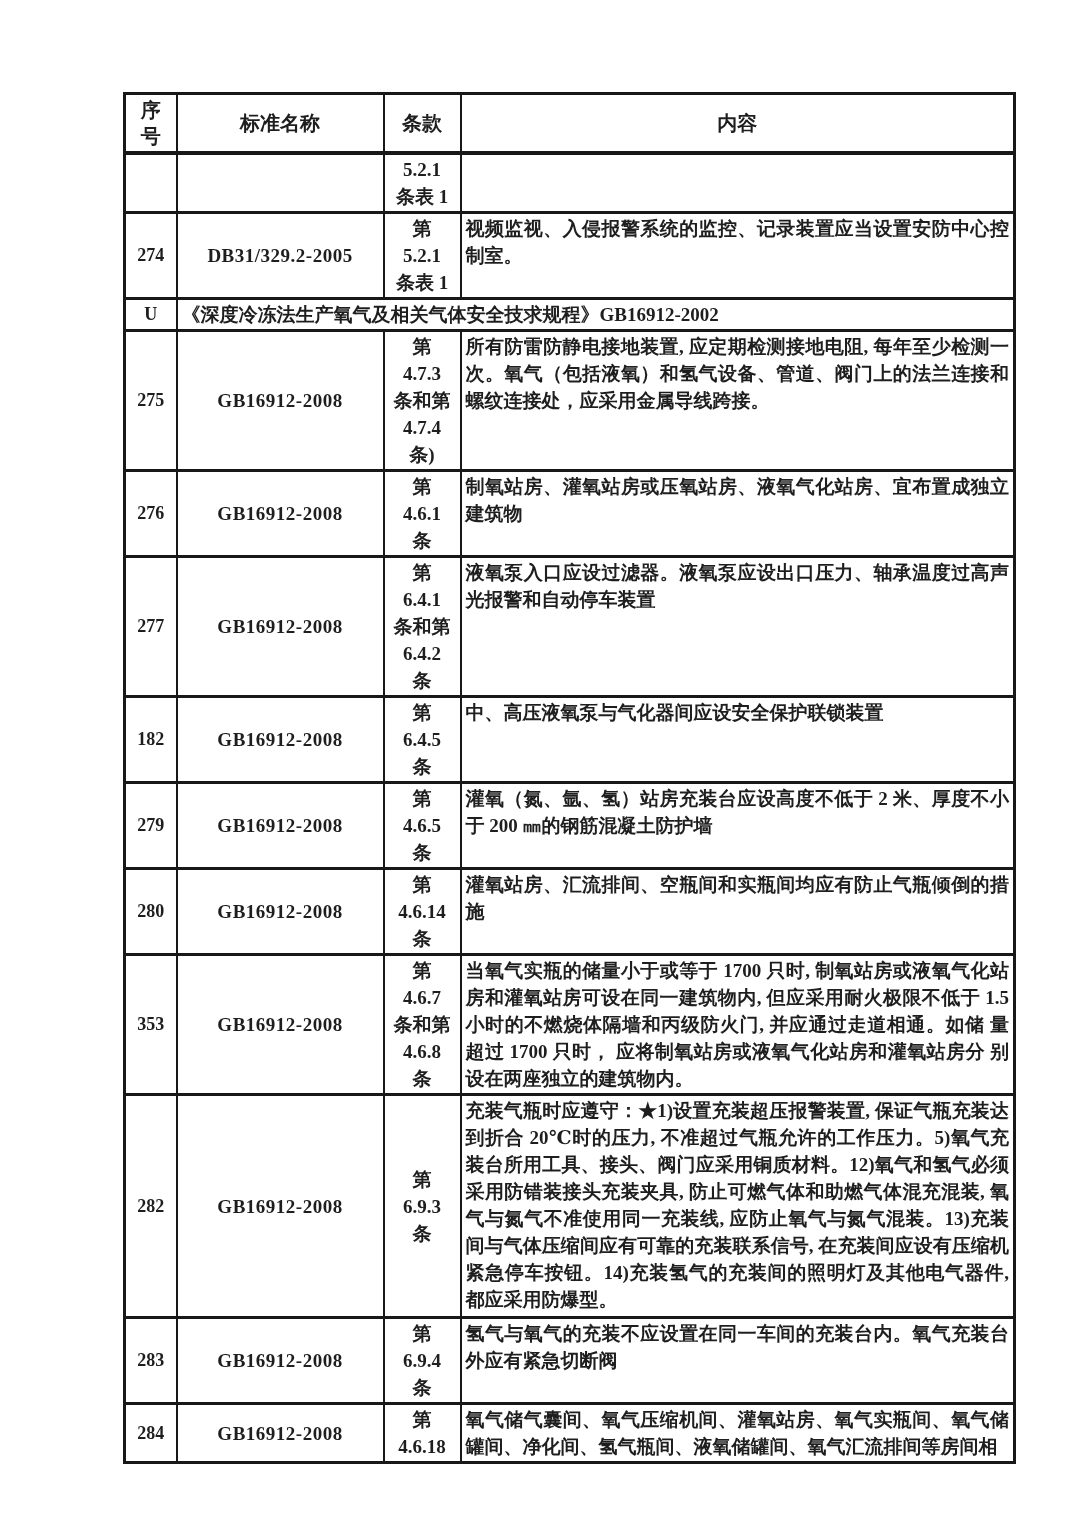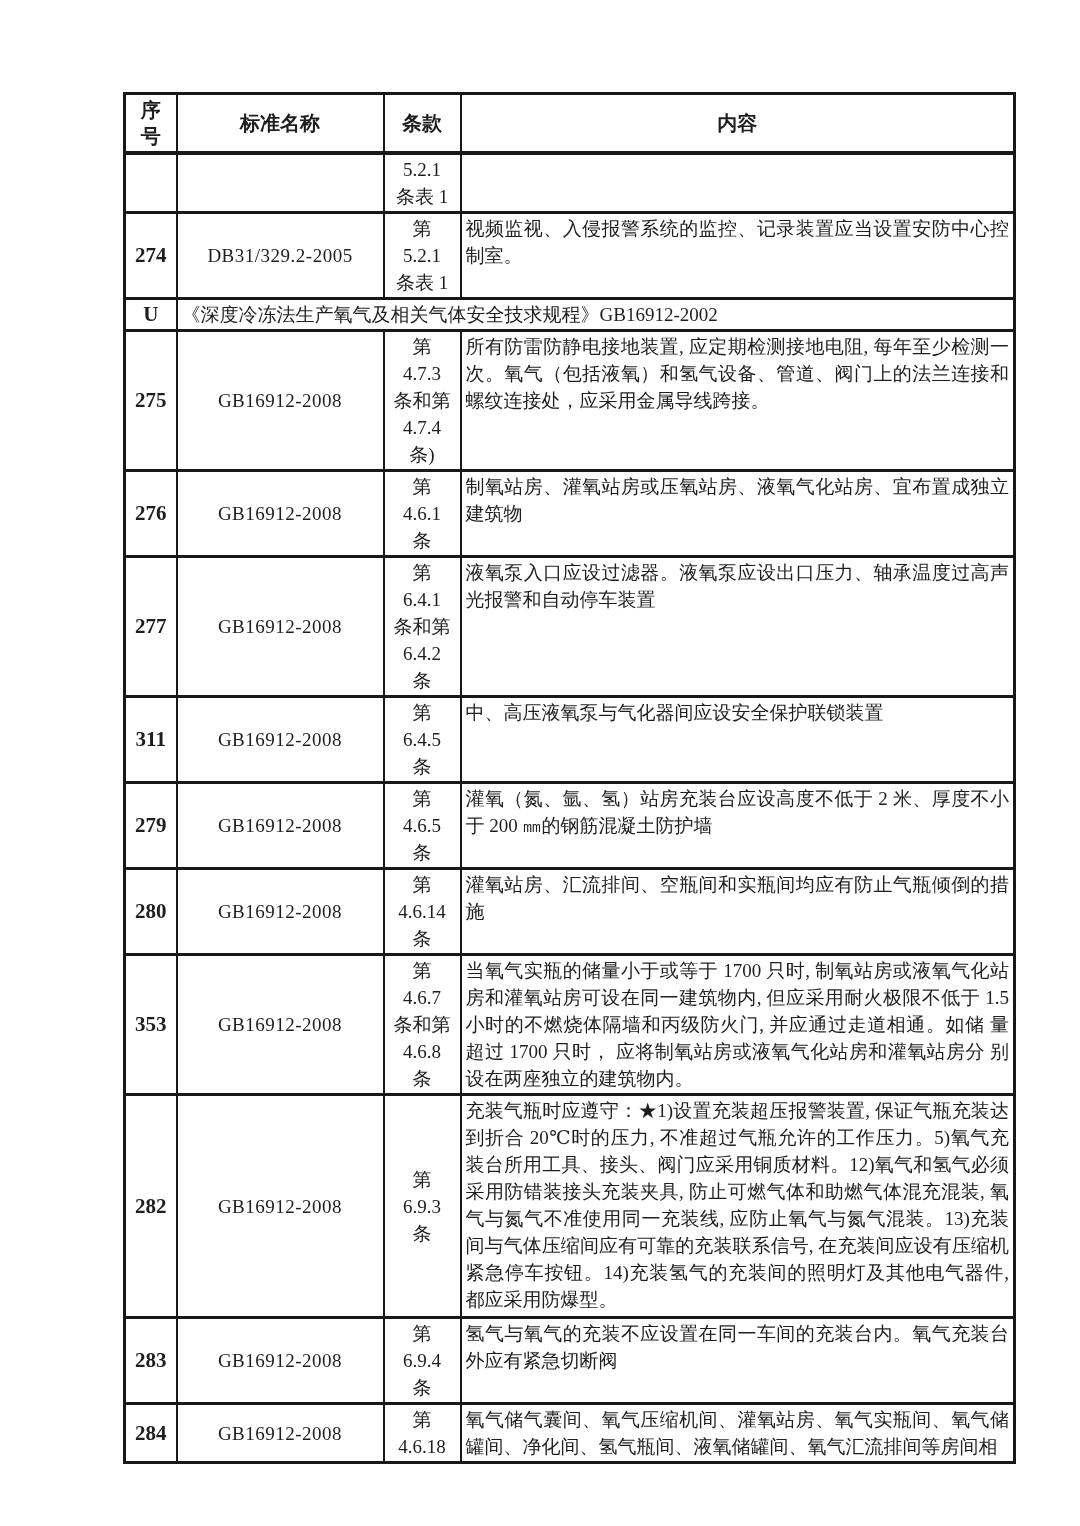--- a/index.html
+++ b/index.html
@@ -27,36 +27,37 @@
     font-size: 19px;
     line-height: 27px;
   }
   .std-table th, .std-table td {
     border: 2px solid #181818;
     border-top-width: 3px;
     border-bottom-width: 3px;
     padding: 1px 4px;
     overflow: hidden;
     box-sizing: border-box;
+    font-weight: bold;
   }
   .std-table thead th {
     border-bottom-width: 4px;
     font-weight: bold;
     font-size: 20px;
     text-align: center;
     vertical-align: middle;
     white-space: pre-line;
     line-height: 26px;
     padding: 2px 0;
   }
   .c-no {
     text-align: center;
     vertical-align: middle;
     font-weight: bold;
-    font-size: 21px;
+    font-size: 18px;
     font-family: "Liberation Serif", "DejaVu Serif", serif;
   }
   .c-std {
     text-align: center;
     vertical-align: middle;
     letter-spacing: 0.5px;
     margin-left: 46px;
   }
   .c-clause {
     text-align: center;
@@ -138,21 +139,21 @@
           <td class="c-no">277</td>
           <td class="c-std">GB16912-2008</td>
           <td class="c-clause">第
 6.4.1
 条和第
 6.4.2
 条</td>
           <td class="c-content">液氧泵入口应设过滤器。液氧泵应设出口压力、轴承温度过高声光报警和自动停车装置</td>
         </tr>
         <tr style="height: 80px;">
-          <td class="c-no">311</td>
+          <td class="c-no">182</td>
           <td class="c-std">GB16912-2008</td>
           <td class="c-clause">第
 6.4.5
 条</td>
           <td class="c-content">中、高压液氧泵与气化器间应设安全保护联锁装置</td>
         </tr>
         <tr style="height: 85px;">
           <td class="c-no">279</td>
           <td class="c-std">GB16912-2008</td>
           <td class="c-clause">第

